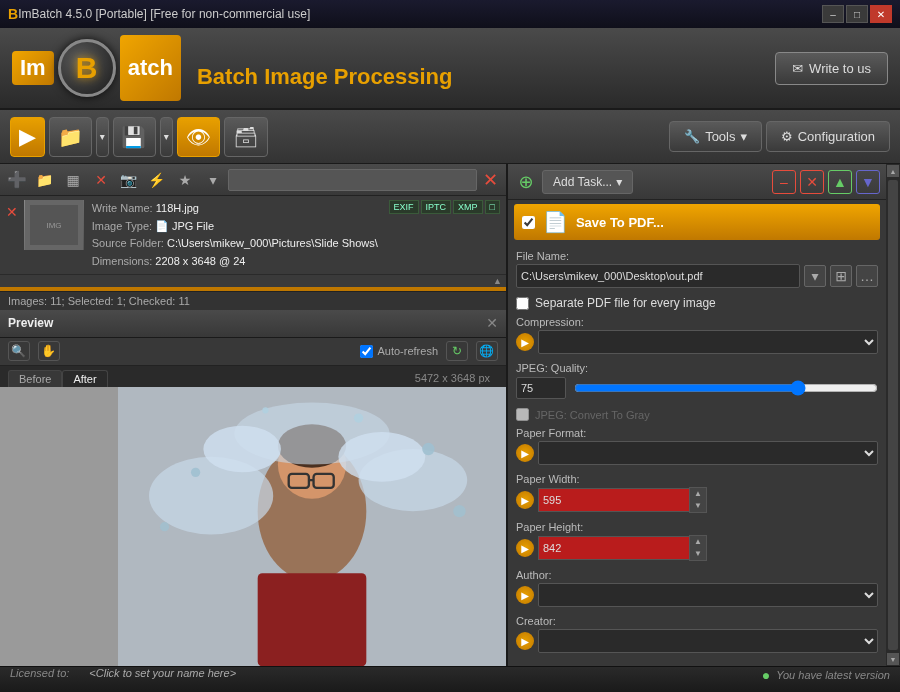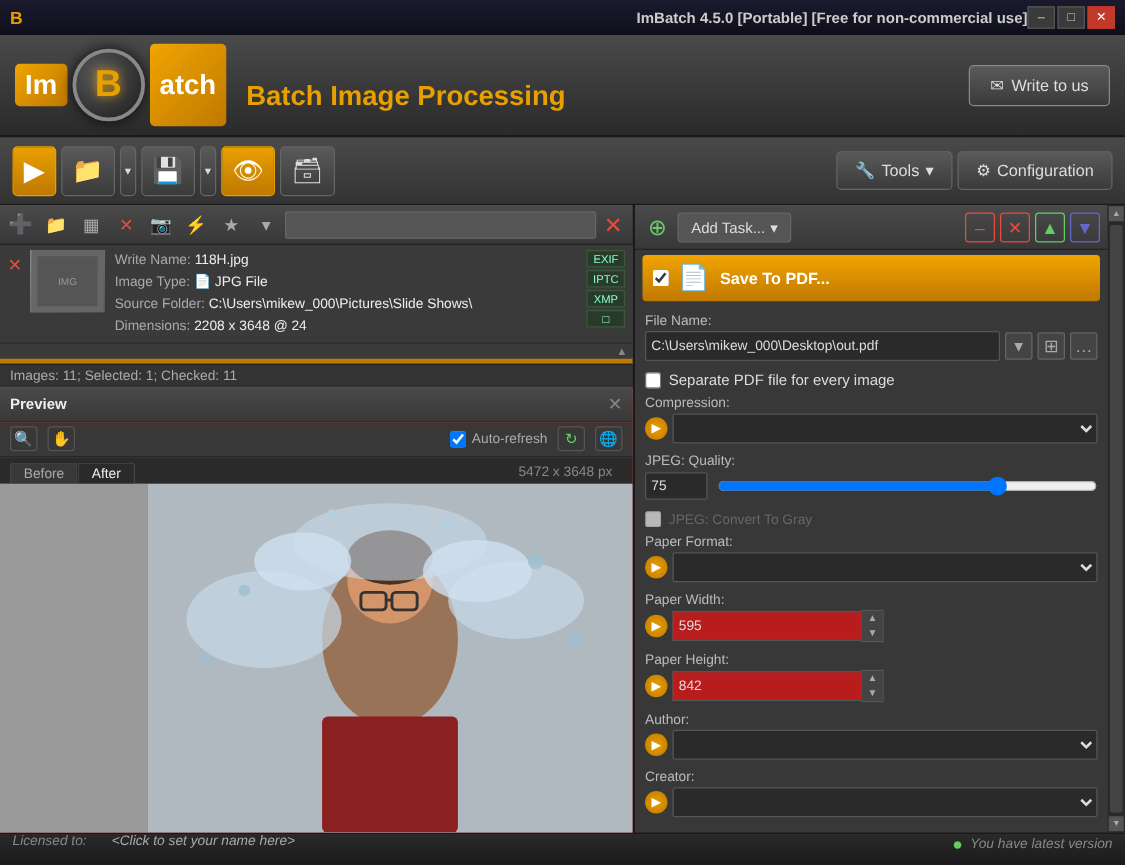--- a/index.html
+++ b/index.html
@@ -17,21 +17,21 @@
     .title-bar {
       background: linear-gradient(to bottom, #1a1a2e, #0f0f1a);
       height: 28px;
       display: flex;
       align-items: center;
       justify-content: space-between;
       padding: 0 8px;
       color: #ccc;
       font-size: 12px;
     }
-    .title-bar-title { flex: 1; text-align: right; font-weight: bold; }
+    .title-bar-title { flex: 1; text-align: left; }
     .title-bar-controls { display: flex; gap: 2px; }
     .title-btn {
       width: 22px; height: 18px;
       border: 1px solid #555;
       background: #3a3a3a;
       color: #ccc;
       font-size: 10px;
       cursor: pointer;
       display: flex; align-items: center; justify-content: center;
     }
@@ -225,21 +225,21 @@
       overflow: hidden;
       display: flex; align-items: center; justify-content: center;
       font-size: 10px;
       color: #888;
     }
     .img-info { flex: 1; font-size: 11px; line-height: 1.6; }
     .img-info span.label { color: #aaa; }
     .img-info span.value { color: #eee; }
     .img-meta-btns {
       display: flex;
-      flex-direction: column;
+      flex-direction: row;
       gap: 2px;
       font-size: 9px;
     }
     .meta-btn {
       background: #2a3a2a;
       border: 1px solid #3a5a3a;
       color: #8fc;
       padding: 1px 4px;
       font-size: 9px;
       cursor: pointer;

